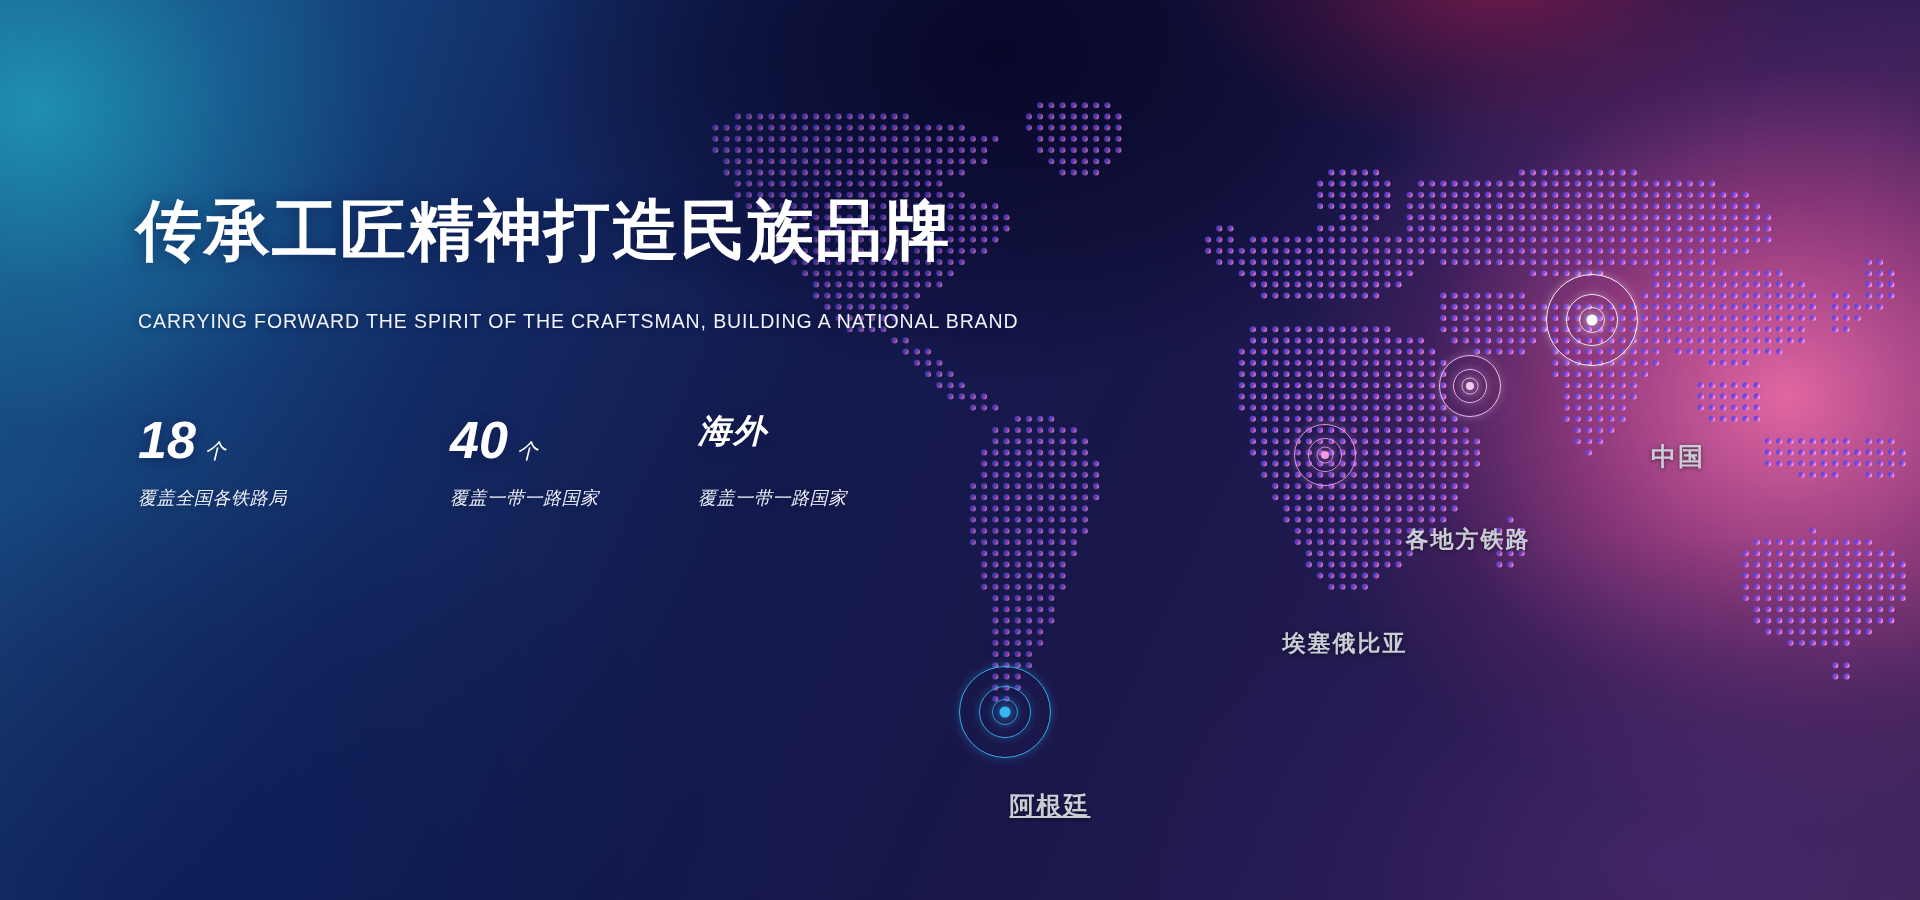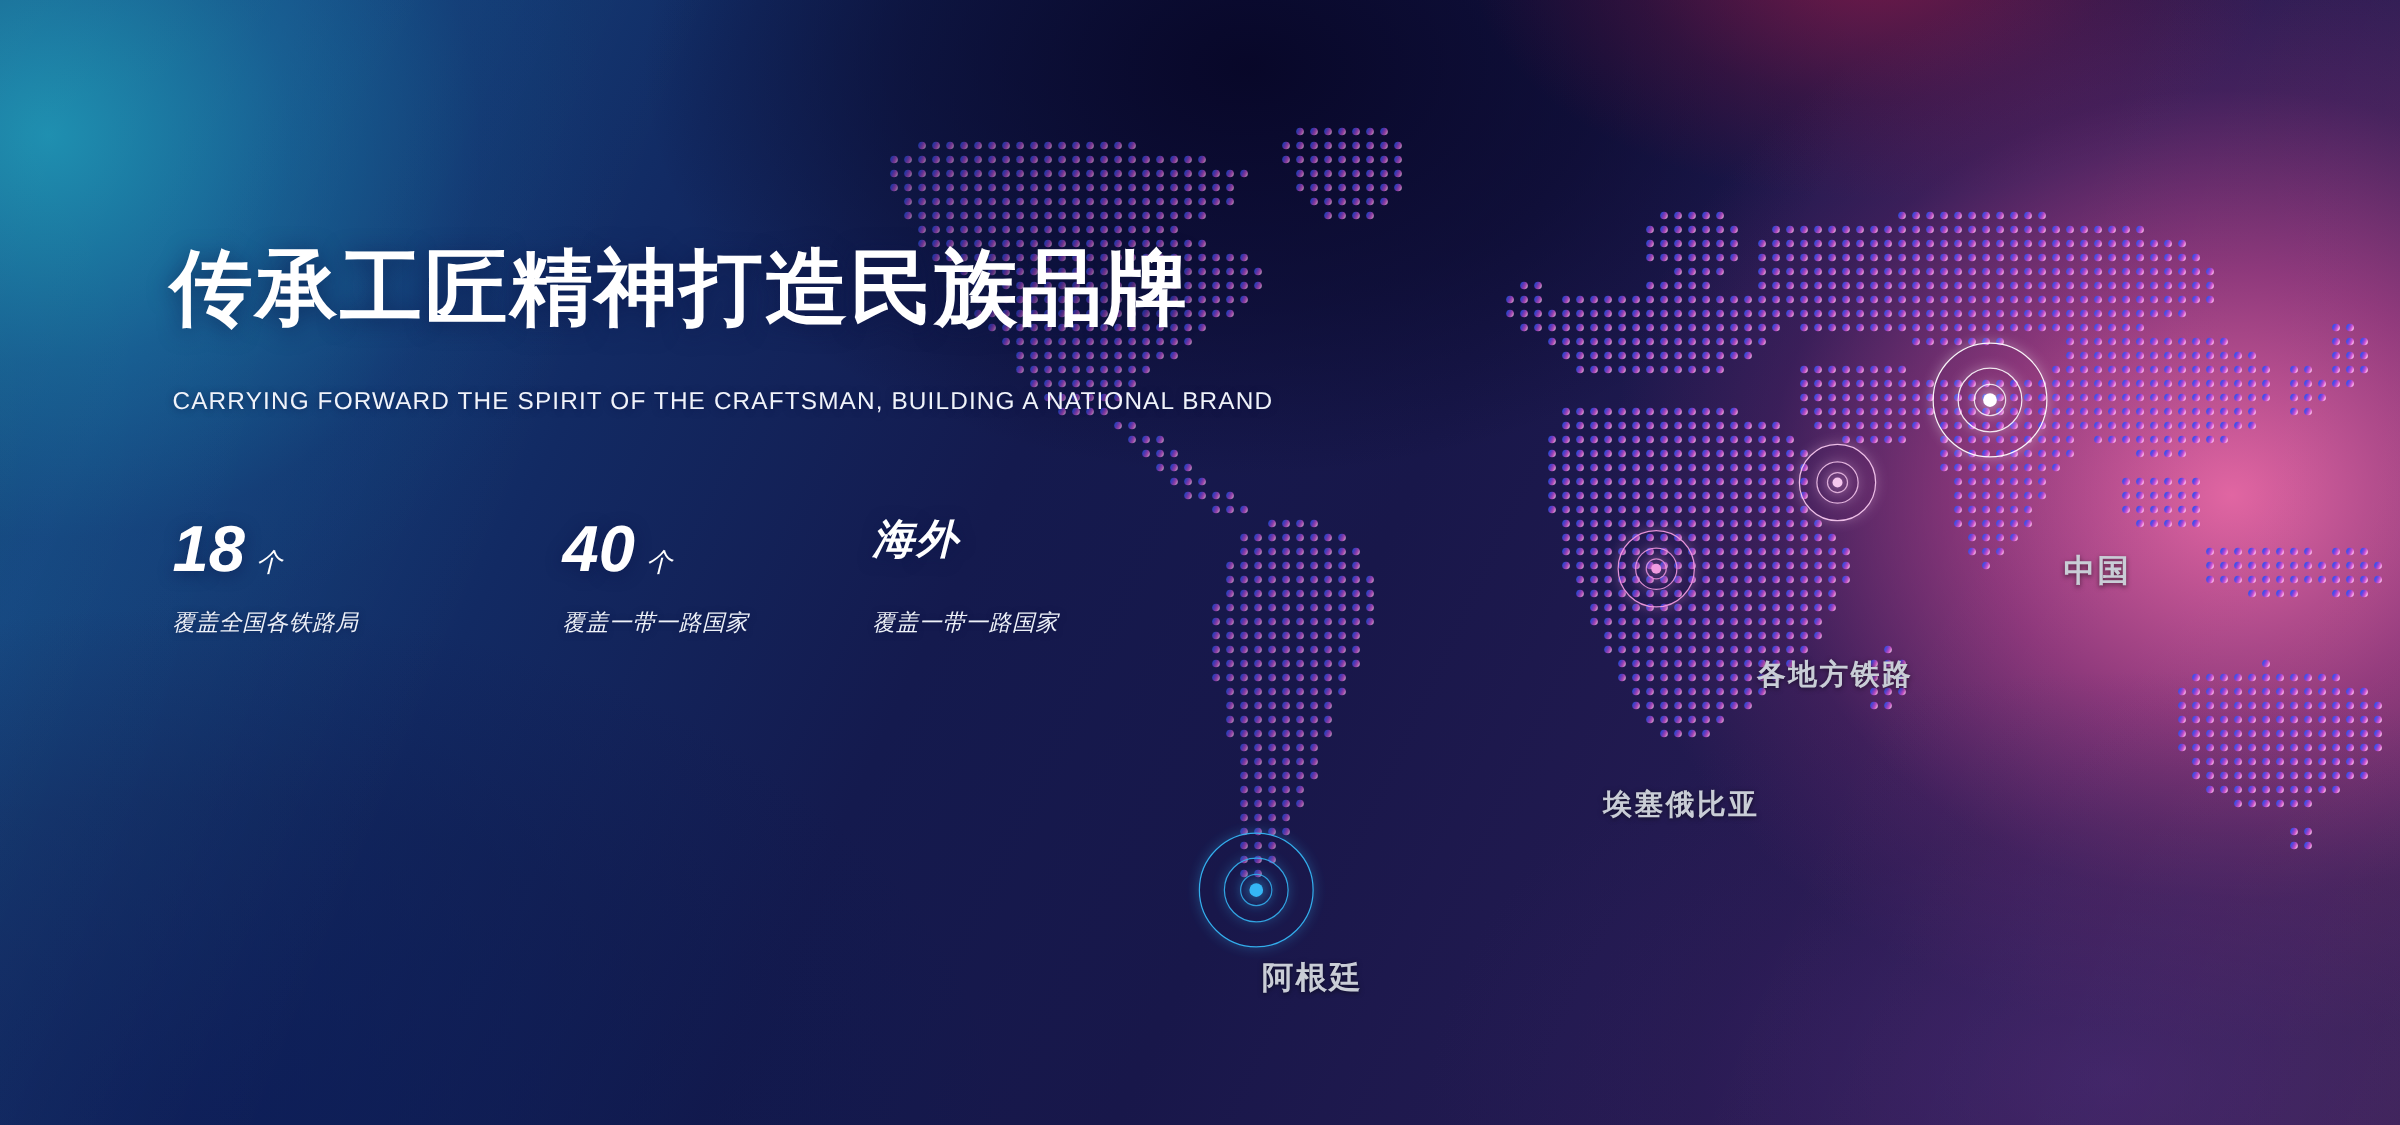--- a/index.html
+++ b/index.html
@@ -2157,21 +2157,21 @@
         <div class="ring" style="width: 17px; height: 17px; border-width: 1.5px; border-color: rgb(240, 154, 224); opacity: 0.83; box-shadow: rgba(240, 154, 224, 0.333) 0px 0px 10px;"></div>
         <div class="core" style="width: 8px; height: 8px; background: rgb(240, 154, 224); box-shadow: rgb(240, 154, 224) 0px 0px 12px;"></div>
       </div>
       <div class="marker-label" style="left: 1345px; top: 600px; font-size: 23px; margin-top: 28px;">埃塞俄比亚</div>
       <div class="marker" style="left: 1005px; top: 712px; width: 92px; height: 92px;">
         <div class="ring" style="width: 92px; height: 92px; border-width: 1.6px; border-color: rgb(53, 182, 245); opacity: 0.95; box-shadow: rgba(53, 182, 245, 0.333) 0px 0px 10px;"></div>
         <div class="ring" style="width: 52px; height: 52px; border-width: 1.6px; border-color: rgb(53, 182, 245); opacity: 0.89; box-shadow: rgba(53, 182, 245, 0.333) 0px 0px 10px;"></div>
         <div class="ring" style="width: 26px; height: 26px; border-width: 1.6px; border-color: rgb(53, 182, 245); opacity: 0.83; box-shadow: rgba(53, 182, 245, 0.333) 0px 0px 10px;"></div>
         <div class="core" style="width: 11px; height: 11px; background: rgb(53, 182, 245); box-shadow: rgb(53, 182, 245) 0px 0px 12px;"></div>
       </div>
-      <div class="marker-label" style="left: 1050px; top: 765px; font-size: 25px;">阿根廷</div>
+      <div class="marker-label" style="left: 1050px; top: 789px; font-size: 25px; text-decoration: underline;">阿根廷</div>
     </div>
 
   <div id="content">
 
     <h1 id="title">传承工匠精神打造民族品牌</h1>
 
     <div id="subtitle">CARRYING FORWARD THE SPIRIT OF THE CRAFTSMAN, BUILDING A NATIONAL BRAND</div>
 
     <div id="stats">
 

